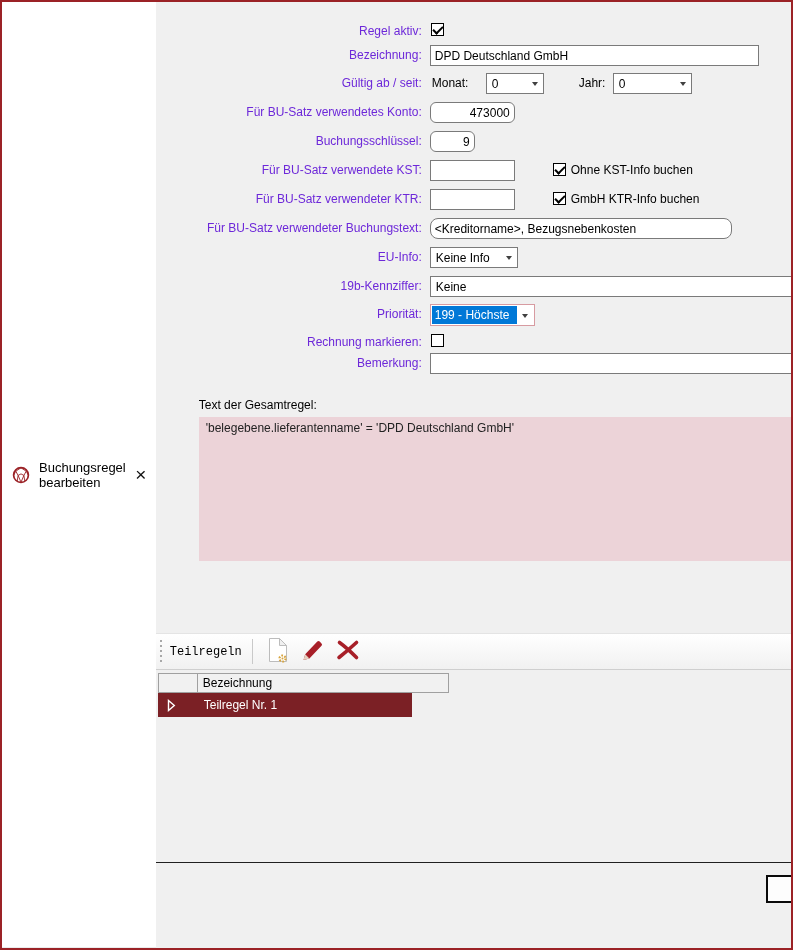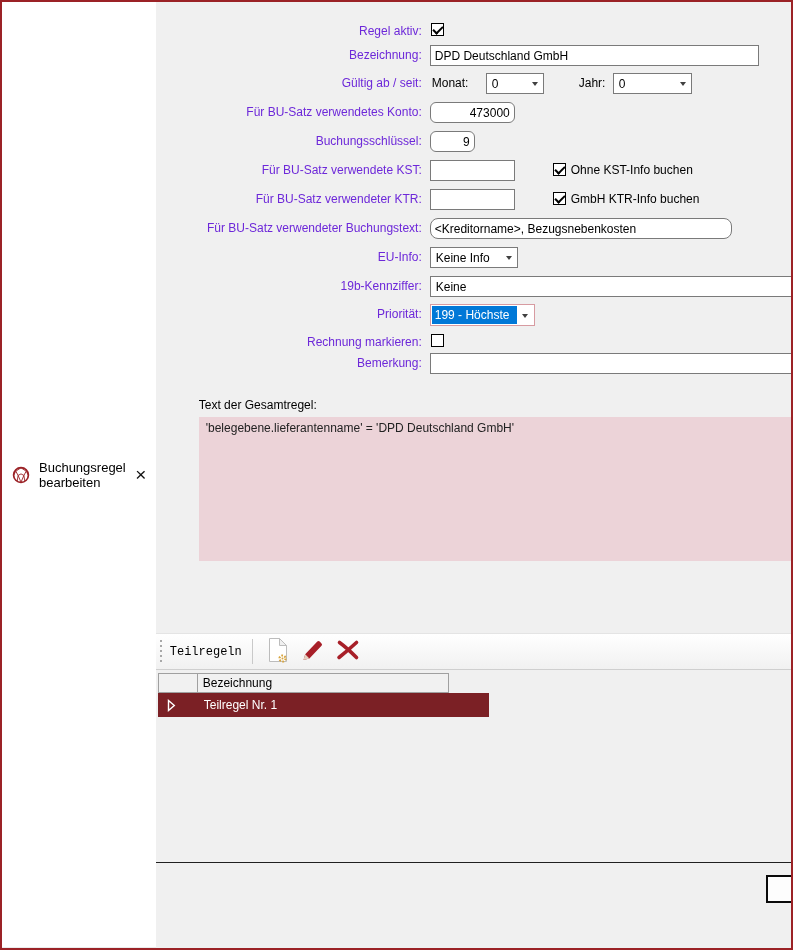--- a/index.html
+++ b/index.html
@@ -60,21 +60,21 @@
   .toolbtn { width:32px; height:32px; background:none; border:none; padding:0; margin-right:3px;
              display:flex; align-items:center; justify-content:center; cursor:default; }
 
   .grid-area { position:absolute; left:0; top:669px; width:100%; height:192px;
                background:#f0f0f0; border-bottom:1px solid #202020; }
   .g-header { position:absolute; left:2px; top:2px; height:20px; display:flex;
               border:1px solid #a0a0a0; background:#f1f1f1; }
   .g-h-cell { font-size:12px; color:#000; line-height:18px; padding:0 5px; }
   .g-h-cell.first { width:39px; border-right:1px solid #a0a0a0; padding:0; }
   .g-h-cell.bez { width:250px; }
-  .g-row { position:absolute; left:2px; top:22px; width:331px; height:24px;
+  .g-row { position:absolute; left:2px; top:22px; width:254px; height:24px;
            display:flex; align-items:center; }
   .g-row.selected { background:#7b2025; color:#fff; }
   .g-cell-marker { width:40px; display:flex; align-items:center; padding-left:9px; }
   .g-cell-text { font-size:12px; padding-left:6px; white-space:nowrap; }
 
   .btn { position:absolute; background:#fdfdfd; font-family:"Liberation Sans","DejaVu Sans",sans-serif;
          font-size:12px; color:#000; text-align:center; padding:0; cursor:default; }
   .btn.ok { left:610px; top:873px; width:78px; height:28px; border:2px solid #0a0a0a;padding-left:11px; }
   .btn.cancel { left:695px; top:874px; width:79px; height:26px; border:1px solid #333; }
 </style>

